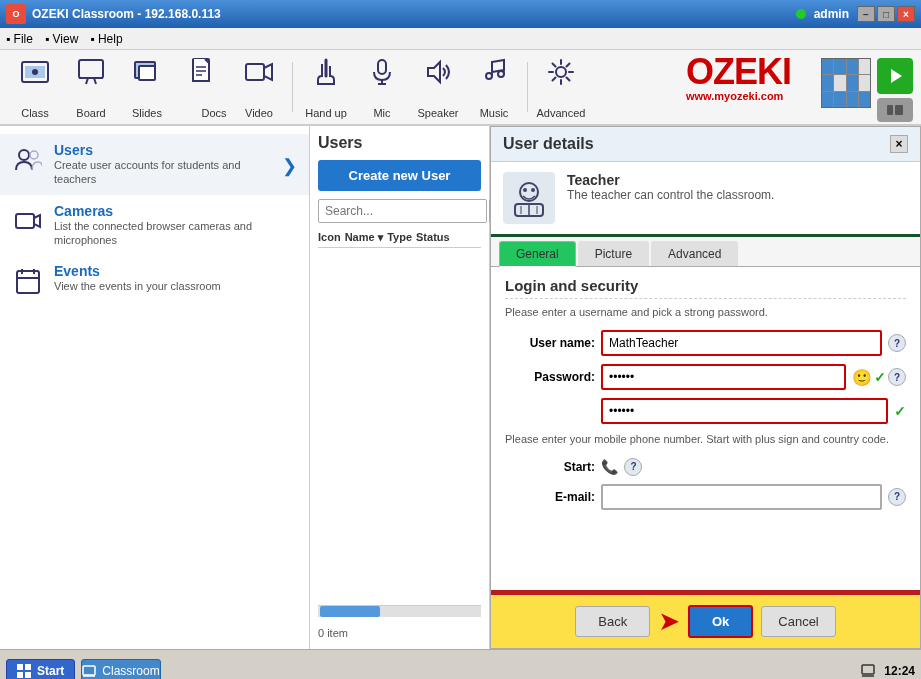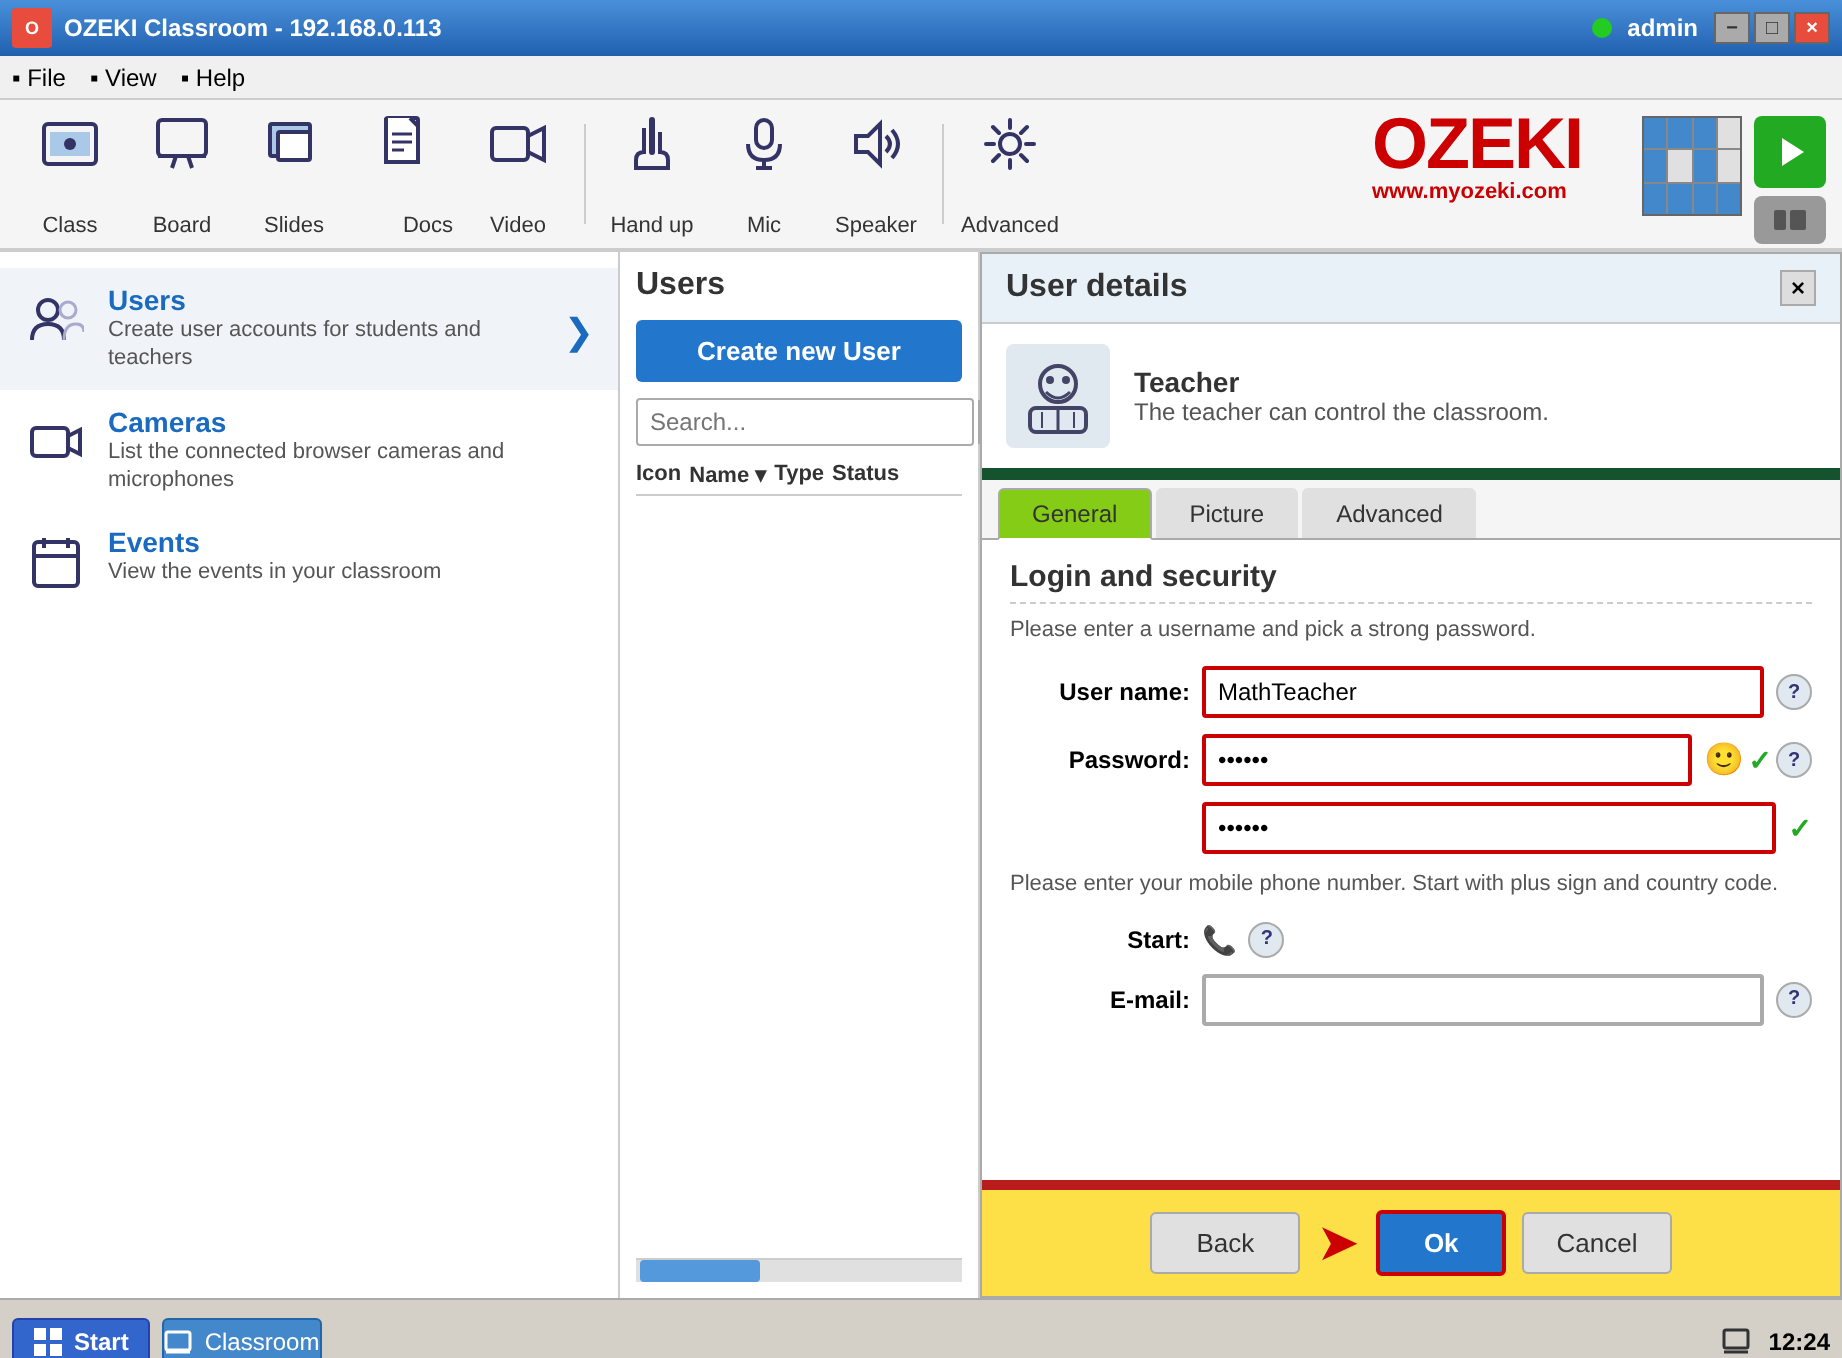--- a/index.html
+++ b/index.html
@@ -215,22 +215,22 @@
     .user-details-title { font-size: 16px; font-weight: bold; color: #333; }
     .close-panel-btn {
       width: 18px; height: 18px;
       background: #ddd; border: 1px solid #aaa;
       display: flex; align-items: center; justify-content: center;
       cursor: pointer; font-size: 12px; font-weight: bold;
     }
 
     
     .teacher-info {
-      display: flex; align-items: center; gap: 12px;
-      padding: 10px 12px; border-bottom: 6px solid #14532d;
+      display: flex; align-items: flex-start; gap: 12px;
+      padding: 10px 12px; border-bottom: 3px solid #14532d;
     }
     .teacher-avatar {
       width: 52px; height: 52px;
       background: #e0e8f0;
       border-radius: 4px;
       display: flex; align-items: center; justify-content: center;
       font-size: 28px; color: #555;
     }
     .teacher-text-title { font-size: 14px; font-weight: bold; color: #333; }
     .teacher-text-desc { font-size: 12px; color: #555; }
@@ -240,21 +240,21 @@
       display: flex; border-bottom: 1px solid #aaa;
       background: #f5f5f5; padding: 0 8px; padding-top: 4px;
     }
     .tab {
       padding: 5px 16px; font-size: 12px; cursor: pointer;
       border: 1px solid transparent; border-bottom: none;
       border-radius: 3px 3px 0 0; background: #e0e0e0;
       margin-right: 2px; color: #333;
     }
     .tab.active {
-      background: #84cc16; border-color: #aaa;
+      background: #22c55e; border-color: #aaa;
       border-bottom: 1px solid white; margin-bottom: -1px;
       z-index: 1; position: relative;
     }
 
     
     .form-area {
       padding: 10px 14px; flex: 1;
       overflow-y: auto;
     }
     .form-section-title {
@@ -441,20 +441,32 @@
   </div>
   <div class="toolbar-btn">
     <div class="toolbar-icon">
       <svg width="32" height="32" viewBox="0 0 32 32">
           <polygon points="6,12 12,12 18,6 18,26 12,20 6,20" fill="none" stroke="#336" stroke-width="2"></polygon>
           <path d="M21 12 Q25 16 21 20" fill="none" stroke="#336" stroke-width="2"></path>
           <path d="M24 9 Q30 16 24 23" fill="none" stroke="#336" stroke-width="2"></path>
         </svg>
     </div>
     <span style="font-size:11px;">Speaker</span>
+  </div>
+  <div class="toolbar-btn">
+    <div class="toolbar-icon">
+      <svg width="32" height="32" viewBox="0 0 32 32">
+          <path d="M14 6 L26 4 L26 14 L14 16 Z" fill="none" stroke="#336" stroke-width="2"></path>
+          <circle cx="11" cy="20" r="3" fill="none" stroke="#336" stroke-width="2"></circle>
+          <circle cx="23" cy="18" r="3" fill="none" stroke="#336" stroke-width="2"></circle>
+          <line x1="14" y1="20" x2="14" y2="6" stroke="#336" stroke-width="1.5"></line>
+          <line x1="26" y1="18" x2="26" y2="4" stroke="#336" stroke-width="1.5"></line>
+        </svg>
+    </div>
+    <span style="font-size:11px;">Music</span>
   </div>
 
   <div style="width:1px;height:50px;background:#ccc;margin:0 4px;"></div>
 
   <div class="toolbar-btn">
     <div class="toolbar-icon">
       <svg width="32" height="32" viewBox="0 0 32 32">
           <circle cx="16" cy="16" r="5" fill="none" stroke="#336" stroke-width="2"></circle>
           <path d="M16 4 L16 8 M16 24 L16 28 M4 16 L8 16 M24 16 L28 16 M7.5 7.5 L10.5 10.5 M21.5 21.5 L24.5 24.5 M7.5 24.5 L10.5 21.5 M21.5 10.5 L24.5 7.5" stroke="#336" stroke-width="2" stroke-linecap="round"></path>
         </svg>
@@ -561,20 +573,21 @@
       <span>Name ▾</span>
       <span>Type</span>
       <span>Status</span>
     </div>
     <div class="scrollbar-area">
 
       <div class="h-scrollbar">
         <div class="h-scrollbar-thumb"></div>
       </div>
     </div>
+    <div class="item-count">0 item</div>
   </div>
 
   <div class="user-details">
     <div class="user-details-header">
       <span class="user-details-title">User details</span>
       <div class="close-panel-btn">×</div>
     </div>
 
     <div class="teacher-info">
       <div class="teacher-avatar">

